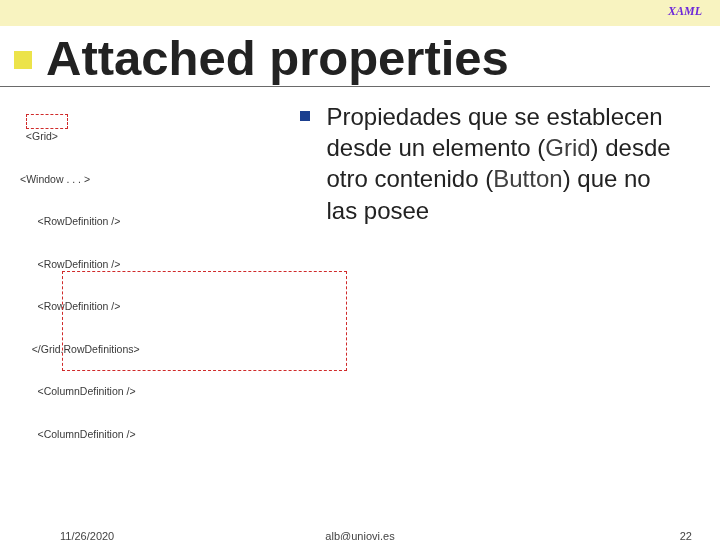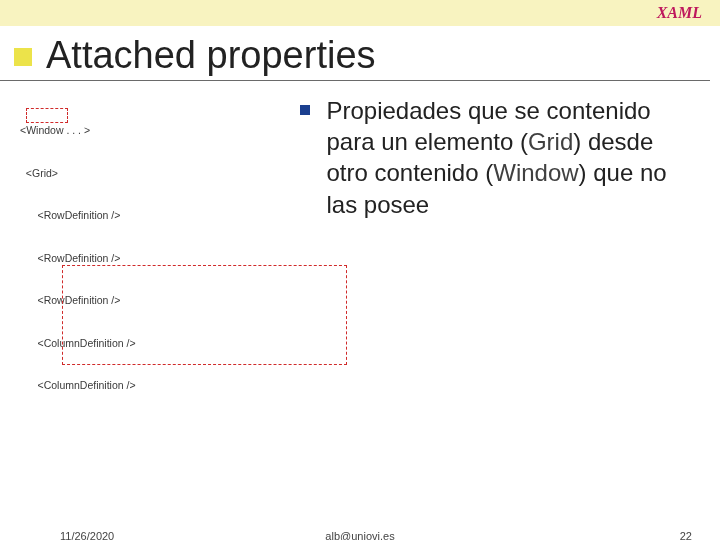--- a/index.html
+++ b/index.html
@@ -17,42 +17,42 @@
     background: #f8f3c0;
     position: relative;
   }
   .header-label {
     position: absolute;
     right: 18px;
     top: 4px;
     font-family: "Times New Roman", serif;
     font-style: italic;
     font-weight: bold;
-    color: #be185d;
-    font-size: 16px;
+    color: #6d28d9;
+    font-size: 12px;
   }
   .title-row {
     display: flex;
     align-items: center;
     padding: 4px 0 0 0;
     border-bottom: 1px solid #6a6a6a;
     margin: 0 10px 0 0;
   }
   .title-bullet {
     width: 18px;
     height: 18px;
     background: #ece34a;
     margin: 18px 14px 14px 14px;
     flex-shrink: 0;
   }
   .title-text {
     font-family: Tahoma, Verdana, sans-serif;
-    font-size: 38px;
+    font-size: 49px;
     color: #222;
-    font-weight: 400;
+    font-weight: 700;
   }
   .content {
     position: relative;
     width: 100%;
   }
   .code-block {
     position: absolute;
     left: 20px;
     top: 14px;
     font-family: Tahoma, Verdana, sans-serif;
@@ -112,25 +112,26 @@
 </div>
 
 <div class="title-row">
   <div class="title-bullet"></div>
   <div class="title-text">Attached properties</div>
 </div>
 
 <div class="content">
 
   <div class="code-block">
+    <span class="code-line">  &lt;Grid&gt;</span>
     <span class="code-line">&lt;Window . . . &gt;</span>
-    <span class="code-line">  &lt;Grid&gt;</span>
     <span class="code-line">      &lt;RowDefinition /&gt;</span>
     <span class="code-line">      &lt;RowDefinition /&gt;</span>
     <span class="code-line">      &lt;RowDefinition /&gt;</span>
+    <span class="code-line">    &lt;/Grid.RowDefinitions&gt;</span>
     <span class="code-line">      &lt;ColumnDefinition /&gt;</span>
     <span class="code-line">      &lt;ColumnDefinition /&gt;</span>
     
     
     
     
     
     
     
     
@@ -138,21 +139,21 @@
     
     
   </div>
 
   <div class="dash-red" style="left:26px; top:27px; width:42px; height:15px;"></div>
   <div class="dash-red" style="left:62px; top:184px; width:285px; height:100px;"></div>
 
   <div class="bullet-area">
     <span class="bullet-sq"></span>
     <span class="bullet-text">
-      <span>Propiedades que se contenido para un elemento (</span><span class="blue-word">Grid</span><span>) desde otro contenido (</span><span class="blue-word">Window</span><span>) que no las posee</span>
+      <span>Propiedades que se establecen desde un elemento (</span><span class="blue-word">Grid</span><span>) desde otro contenido (</span><span class="blue-word">Button</span><span>) que no las posee</span>
     </span>
   </div>
 
 </div>
 
 <div class="footer">
   <span class="footer-date">11/26/2020</span>
   <span class="footer-email">alb@uniovi.es</span>
   <span class="footer-page">22</span>
 </div>

